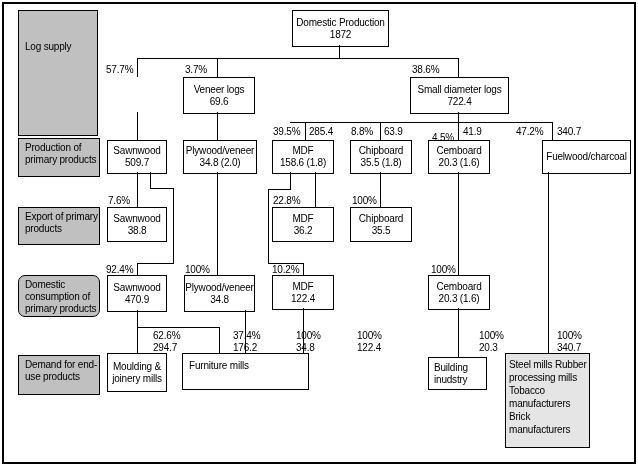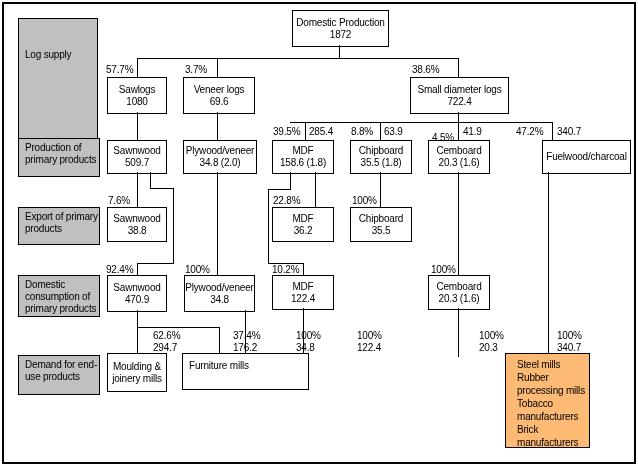--- a/index.html
+++ b/index.html
@@ -18,58 +18,54 @@
   .node .nl{display:block;white-space:nowrap;}
   .node.topleft{align-items:flex-start;justify-content:flex-start;text-align:left;}
   .rowlabel{
     position:absolute;border:1px solid #000;background:var(--gray,#c0c0c0);
     padding:3px 2px 0 6px;line-height:12px;overflow:hidden;text-align:left;
   }
   .rowlabel .nl{display:block;white-space:nowrap;}
   .lbl{position:absolute;white-space:nowrap;line-height:12px;}
   .lbl2{position:absolute;line-height:12px;}
   .lbl2 .nl{display:block;white-space:nowrap;padding-left:48px;}
-  .listbox{position:absolute;border:1px solid #000;background:#fdba74;padding:4px 2px 0 11px;line-height:13px;text-align:left;}
+  .listbox{position:absolute;border:1px solid #000;background:#e5e5e5;padding:4px 2px 0 3px;line-height:13px;text-align:left;}
 </style>
 </head>
 <body>
 
 <div id="stage">
   <div class="frame"></div>
 
-  <div class="rowlabel" style="left:18px;top:18px;width:70px;height:94px;padding-top:30px;">
+  <div class="rowlabel" style="left:18px;top:10px;width:70px;height:94px;padding-top:30px;">
     <span class="nl">Log supply</span>
   </div>
   <div class="rowlabel" style="left:18px;top:138px;width:72px;height:34px;">
     <span class="nl">Production of</span>
     <span class="nl">primary products</span>
   </div>
   <div class="rowlabel" style="left:18px;top:207px;width:72px;height:33px;">
     <span class="nl">Export of primary</span>
     <span class="nl">products</span>
   </div>
-  <div class="rowlabel" style="left:18px;top:275px;width:72px;height:37px;">
+  <div class="rowlabel" style="left:18px;top:275px;width:72px;height:37px;border-radius:7px;">
     <span class="nl">Domestic</span>
     <span class="nl">consumption of</span>
     <span class="nl">primary products</span>
   </div>
   <div class="rowlabel" style="left:18px;top:355px;width:72px;height:35px;">
     <span class="nl">Demand for end-</span>
     <span class="nl">use products</span>
   </div>
 
   <div class="node" style="left:292px;top:10px;width:95px;height:35px;">
     <span class="nl">Domestic Production</span>
     <span class="nl">1872</span>
   </div>
 
-  <div class="node" style="left:107px;top:77px;width:58px;height:35px;">
-    <span class="nl">Sawlogs</span>
-    <span class="nl">1080</span>
-  </div>
   <div class="node" style="left:183px;top:77px;width:70px;height:35px;">
     <span class="nl">Veneer logs</span>
     <span class="nl">69.6</span>
   </div>
   <div class="node" style="left:410px;top:77px;width:97px;height:35px;">
     <span class="nl">Small diameter logs</span>
     <span class="nl">722.4</span>
   </div>
 
   <div class="node" style="left:107px;top:140px;width:58px;height:32px;">
@@ -125,20 +121,23 @@
     <span class="nl">Cemboard</span>
     <span class="nl">20.3  (1.6)</span>
   </div>
 
   <div class="node" style="left:107px;top:353px;width:58px;height:37px;">
     <span class="nl">Moulding &amp;</span>
     <span class="nl">joinery mills</span>
   </div>
   <div class="node topleft" style="left:182px;top:353px;width:127px;height:37px;padding:6px 0 0 6px;box-sizing:border-box;">
     <span class="nl">Furniture mills</span>
+  </div>
+  <div class="node topleft" style="left:428px;top:357px;width:59px;height:33px;padding:4px 0 0 5px;box-sizing:border-box;">
+    <span style="display:block;white-space:normal;">Building inudstry</span>
   </div>
   <div class="listbox" style="left:505px;top:353px;width:85px;height:95px;box-sizing:border-box;">
     <span>Steel mills</span>
     <span>Rubber processing mills</span>
     <span>Tobacco manufacturers</span>
     <span>Brick manufacturers</span>
   </div>
 
   <div class="ln" style="left:339px;top:45px;width:1px;height:13px;"></div>
   <div class="ln" style="left:137px;top:58px;width:322px;height:1px;"></div>

